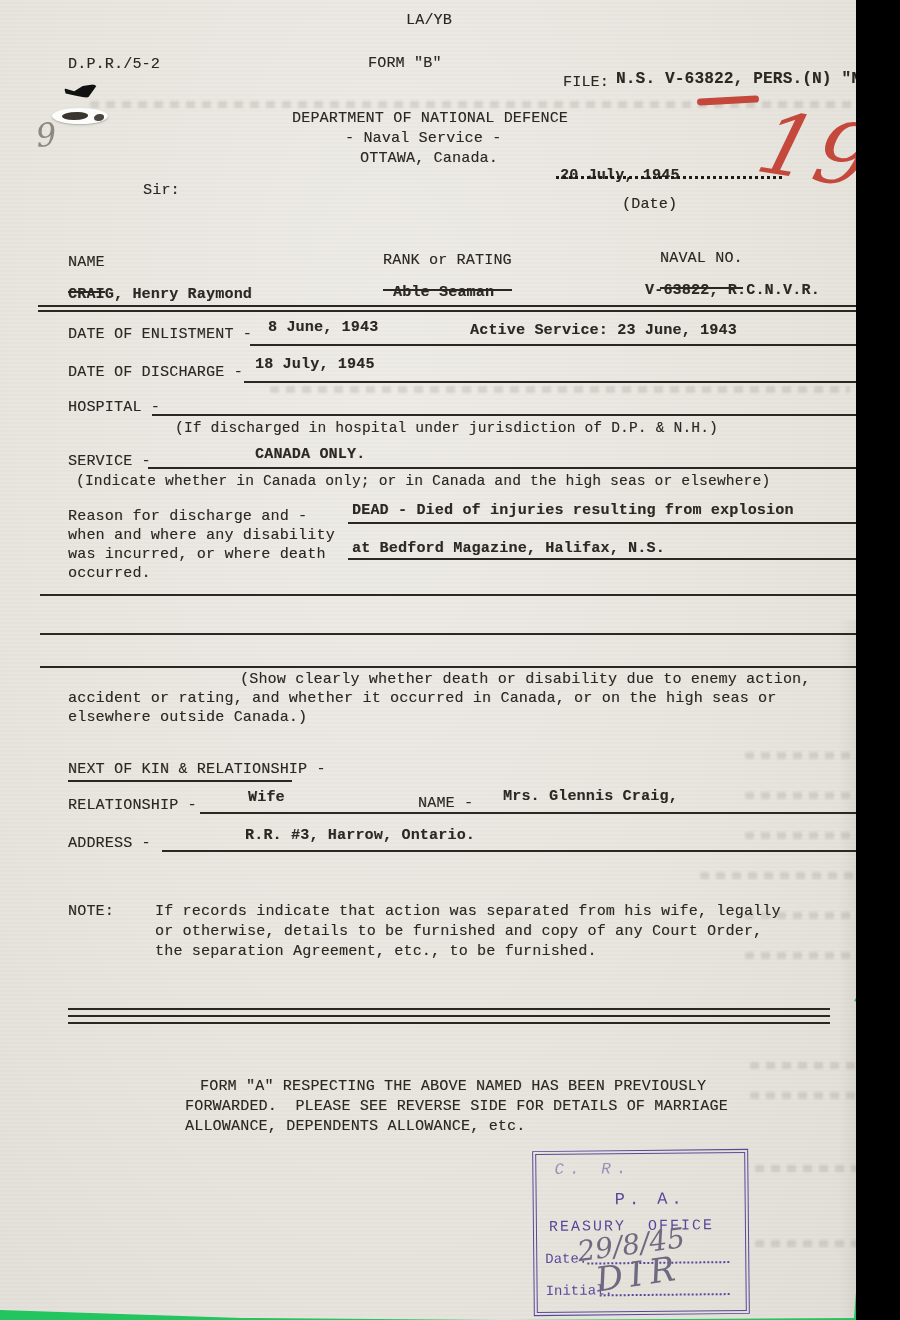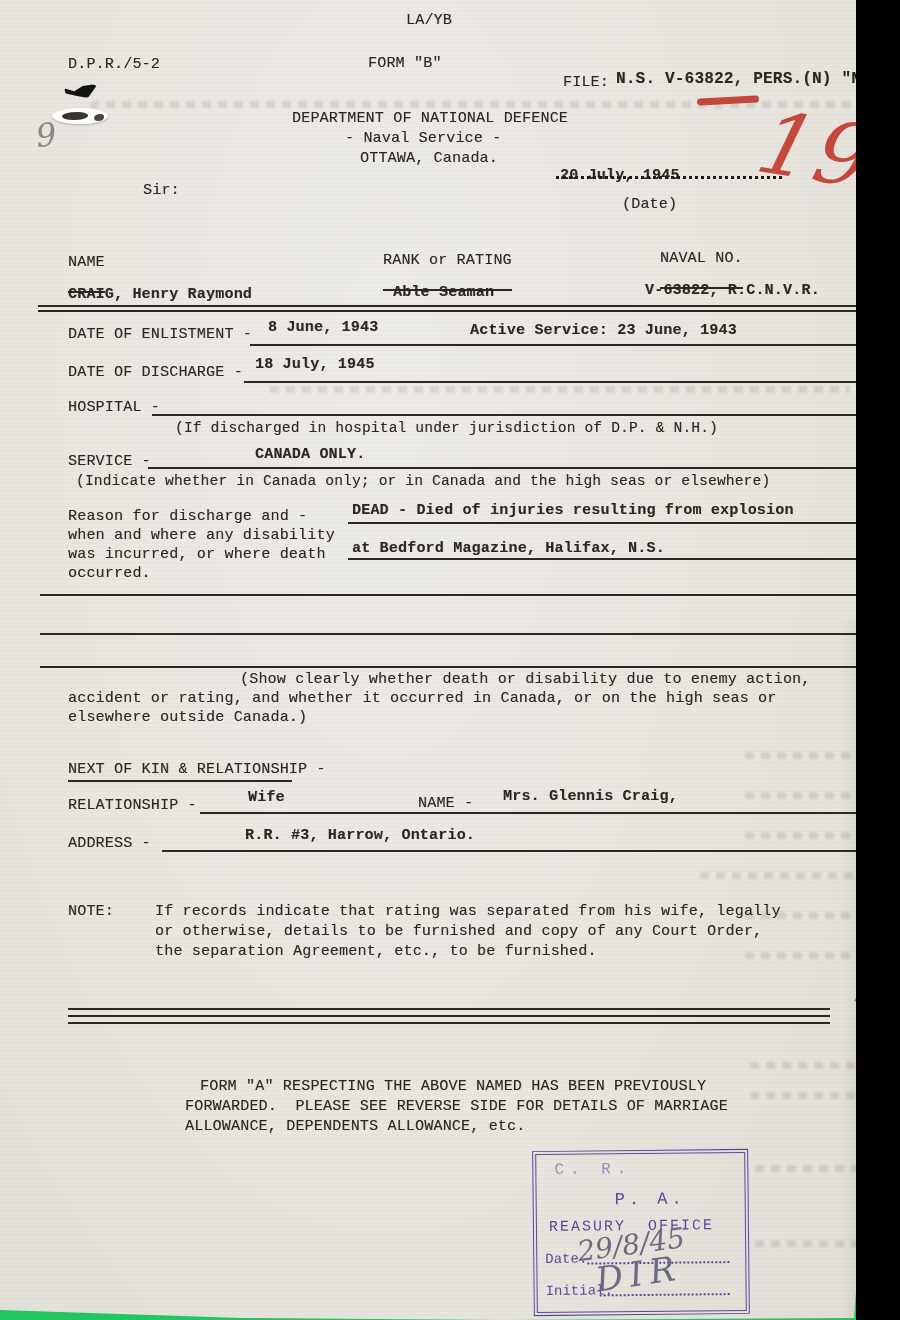--- a/index.html
+++ b/index.html
@@ -116,34 +116,34 @@
     <div class="t" style="left:68px;top:797px;">RELATIONSHIP -</div>
     <div class="t b" style="left:248px;top:789px;">Wife</div>
     <div class="t" style="left:418px;top:795px;">NAME -</div>
     <div class="t b" style="left:495px;top:788px;margin-left:8px;">Mrs. Glennis Craig,</div>
     <div class="rule" style="left:200px;top:812px;width:662px;height:1.7px;"></div>
     <div class="t" style="left:68px;top:835px;">ADDRESS -</div>
     <div class="t b" style="left:245px;top:827px;">R.R. #3, Harrow, Ontario.</div>
     <div class="rule" style="left:162px;top:850px;width:700px;height:1.7px;"></div>
 
     <div class="t" style="left:68px;top:903px;">NOTE:</div>
-    <div class="t" style="left:155px;top:903px;">If records indicate that rating was separated from his wife, legally</div>
+    <div class="t" style="left:155px;top:903px;">If records indicate that action was separated from his wife, legally</div>
     <div class="t" style="left:155px;top:923px;">or otherwise, details to be furnished and copy of any Court Order,</div>
     <div class="t" style="left:155px;top:943px;">the separation Agreement, etc., to be furnished.</div>
 
     <div class="rule" style="left:68px;top:1008px;width:762px;"></div>
     <div class="rule" style="left:68px;top:1015px;width:762px;"></div>
     <div class="rule" style="left:68px;top:1022px;width:762px;"></div>
 
     <div class="t" style="left:200px;top:1078px;">FORM "A" RESPECTING THE ABOVE NAMED HAS BEEN PREVIOUSLY</div>
     <div class="t" style="left:185px;top:1098px;">FORWARDED.  PLEASE SEE REVERSE SIDE FOR DETAILS OF MARRIAGE</div>
     <div class="t" style="left:185px;top:1118px;">ALLOWANCE, DEPENDENTS ALLOWANCE, etc.</div>
 
     <div class="stamp">
-      <div class="stx" style="left:18px;top:6px;font-size:16px;letter-spacing:6px;opacity:.55;">C. R.</div>
+      <div class="stx" style="left:18px;top:6px;font-size:16px;letter-spacing:6px;opacity:.55;font-style:italic;">C. R.</div>
       <div class="stx" style="left:78px;top:36px;font-size:17px;letter-spacing:4px;">P. A.</div>
       <div class="stx" style="left:12px;top:64px;font-size:15px;letter-spacing:2px;">REASURY  OFFICE</div>
       <div class="stx" style="left:8px;top:96px;font-size:14px;">Date.</div>
       <div class="sdots" style="left:50px;top:84px;width:142px;height:24px;"></div>
       <div class="hand" style="left:40px;top:74px;font-size:28px;transform:rotate(-7deg);">29/8/45</div>
       <div class="stx" style="left:8px;top:128px;font-size:14px;">Initial.</div>
       <div class="sdots" style="left:62px;top:116px;width:130px;height:24px;"></div>
       <div class="hand" style="left:58px;top:100px;font-size:34px;transform:rotate(-8deg);letter-spacing:-2px;">D I R</div>
     </div>
 

